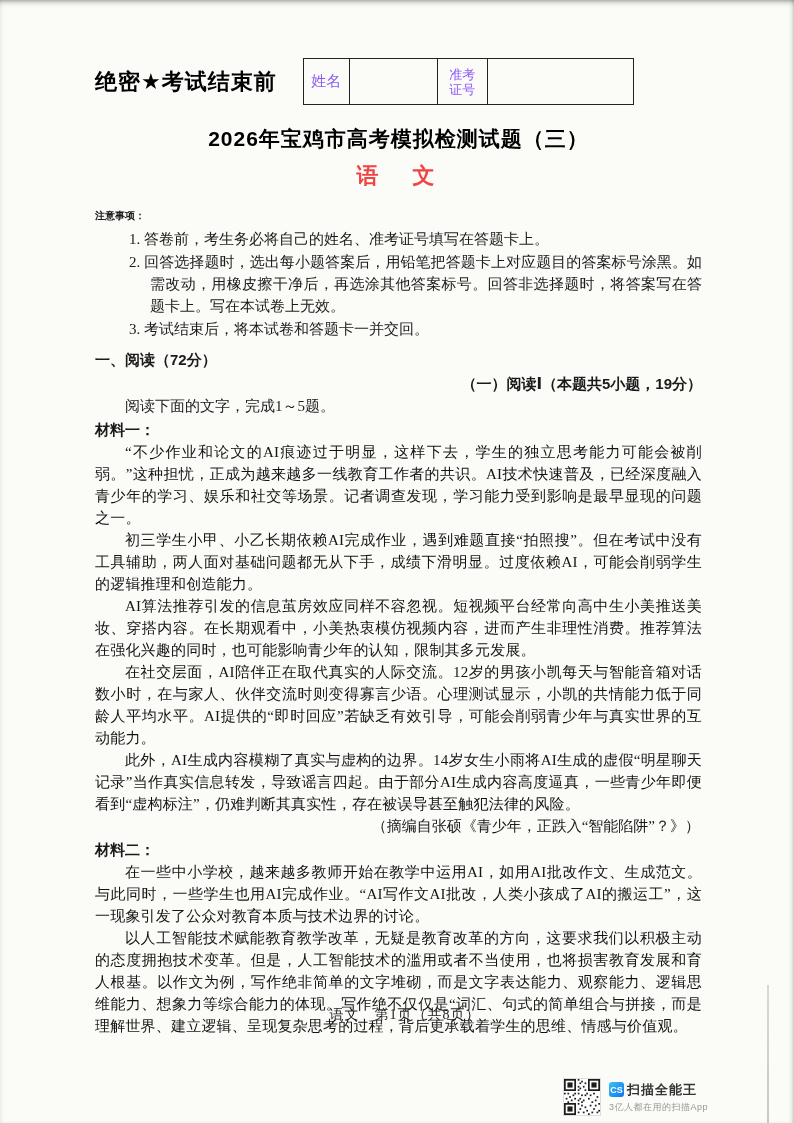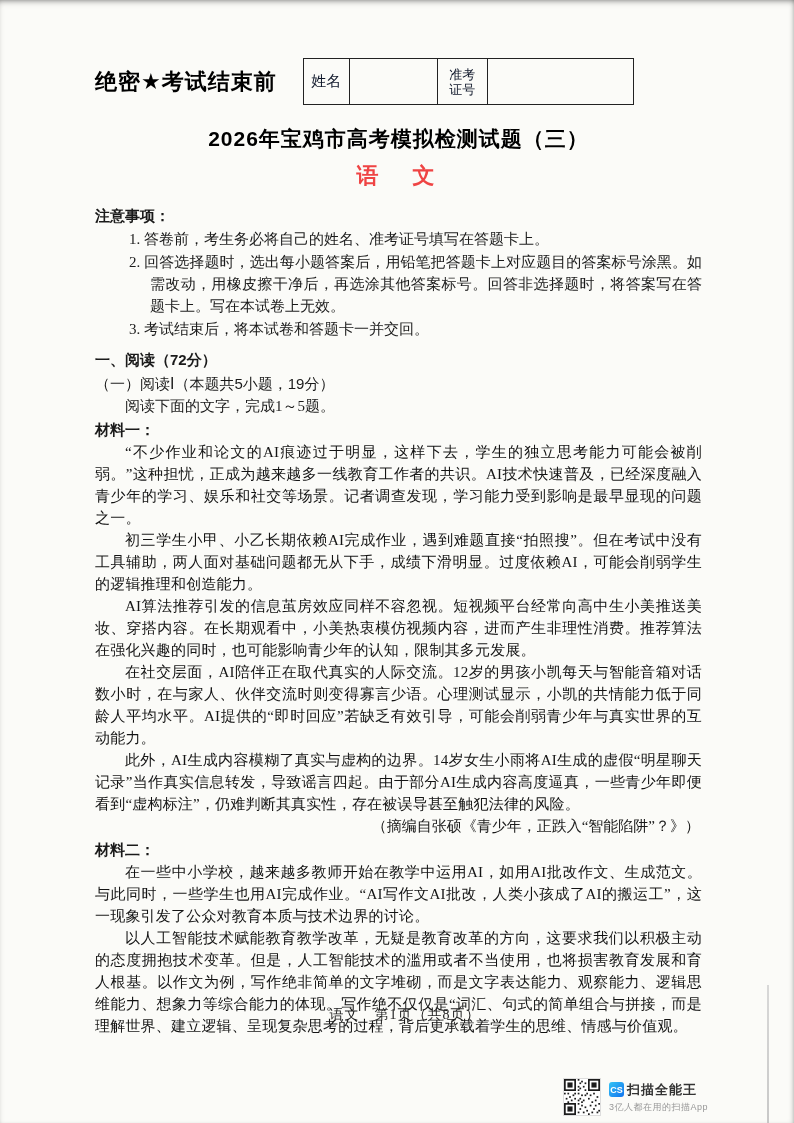--- a/index.html
+++ b/index.html
@@ -22,49 +22,49 @@
   }
   .heiti { font-family:"Liberation Sans","DejaVu Sans",sans-serif; }
 
   
   .header-row { display:flex; align-items:center; }
   .secrecy {
     font-size:22px; font-weight:700; letter-spacing:1px; color:#000;
   }
   .info-table { border-collapse:collapse; margin-left:26px; }
   .info-table td { border:1.6px solid #222; height:46px; padding:0 4px; }
-  .label-cell { font-size:15px; text-align:center; color:#0f172a; }
+  .label-cell { font-size:15px; text-align:center; color:#8b5cf6; }
   .label-cell.two-line { font-size:13px; line-height:15px; }
   .cell-name-label { width:46px; }
   .cell-name-blank { width:88px; }
   .cell-id-label { width:50px; }
   .cell-id-blank { width:146px; }
 
   
   .title {
     margin:20px 0 0; text-align:center;
     font-size:21px; font-weight:700; color:#000; letter-spacing:1px;
   }
   .subject {
     margin:8px 0 0; text-align:center;
     font-size:22px; font-weight:700; color:#ef4444; letter-spacing:6px;
   }
 
   
   .notice { margin-top:14px; font-size:15px; line-height:22px; }
-  .notice-heading { font-weight:700; font-size:15px; }
+  .notice-heading { font-weight:700; font-size:10px; }
   .notice-item {
     margin:1px 0 1px 34px;
     padding-left:21px; text-indent:-21px;
     text-align:justify;
   }
 
   
   .section-heading { margin-top:8px; font-weight:700; font-size:15px; line-height:24px; }
-  .sub-heading { font-weight:400; font-size:15px; line-height:23px; }
+  .sub-heading { font-weight:700; font-size:15px; line-height:23px;text-align:right; }
   .instruction { margin:0; text-indent:2em; font-size:15px; line-height:23px; }
   .material-label { font-weight:700; font-size:15px; line-height:23px; }
   .body-para {
     margin:0; text-indent:2em; text-align:justify;
     font-size:15px; line-height:22px; letter-spacing:0.2px; color:#141414;
   }
   .source-line {
     margin:0; text-align:right; font-size:15px; line-height:23px; padding-right:2px;
   }
 

